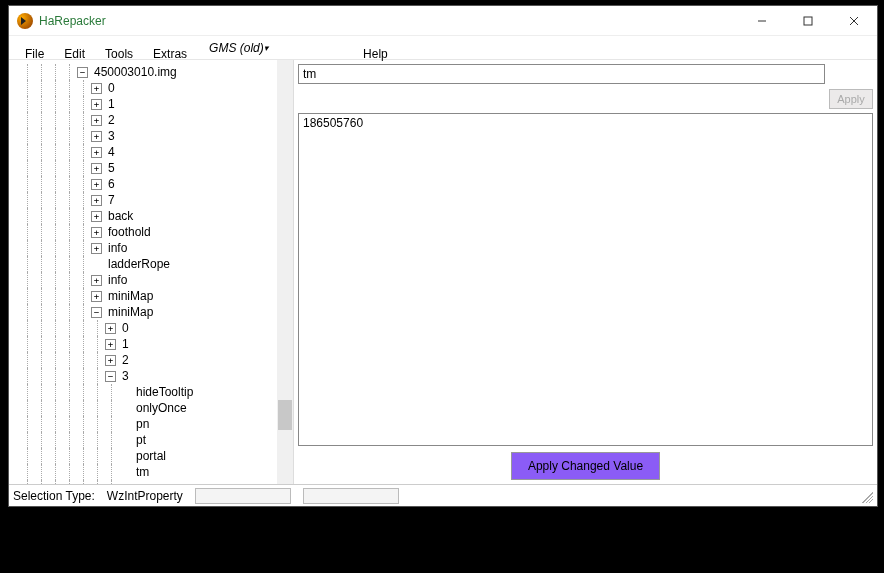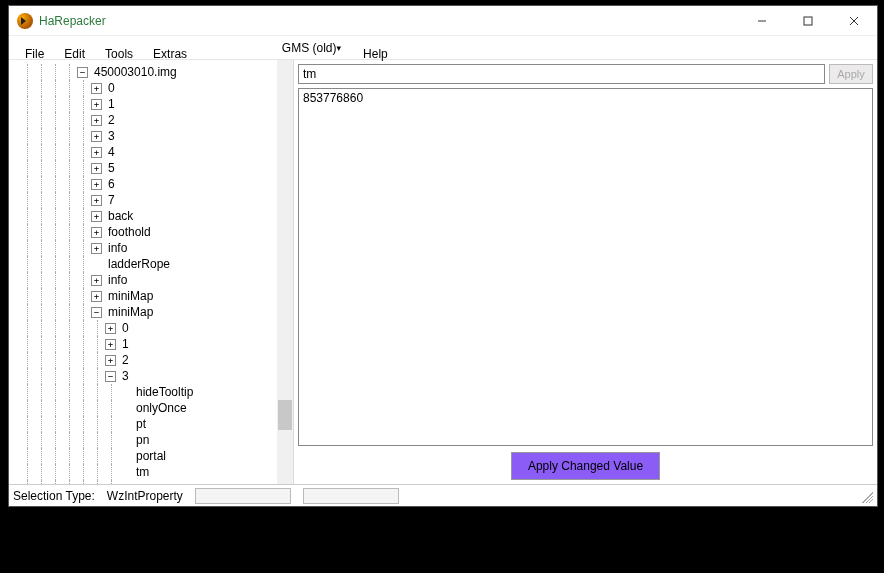--- a/index.html
+++ b/index.html
@@ -58,21 +58,22 @@
   padding: 0 6px;
   border-bottom: 1px solid #e6e6e6;
   gap: 0;
 }
 .menu-item { padding: 3px 10px; cursor: default; margin-top: 13px; }
 .version-select {
   margin-left: 8px;
   display: flex; align-items: center;
   padding: 2px 4px 2px 4px;
   min-width: 140px;
-  justify-content: flex-end;
+  justify-content: flex-start;
+  font-style: italic;
 }
 .content {
   flex: 1;
   display: flex;
   min-height: 0;
 }
 .tree-pane {
   width: 285px;
   border-right: 1px solid #ddd;
   position: relative;
@@ -129,21 +130,21 @@
   background: #fff;
   font-size: 12px;
 }
 .name-field { flex: 1; height: 20px; }
 .apply-small {
   width: 44px; height: 20px;
   border: 1px solid #bbb;
   background: #eceaea;
   color: #aaa;
   font-size: 11px;
-  display: flex; align-items: center; justify-content: center;
+  display: flex; align-items: center; justify-content: center; margin-top: 25px;
 }
 .value-field { flex: 1; min-height: 0; }
 .apply-changed {
   align-self: center;
   padding: 6px 16px;
   border: 1px solid #999;
   background: #8b5cf6;
   font-size: 12px;
   margin-top: 2px;
 }
@@ -424,32 +425,32 @@
           </div>
         <div class="tree-row">
             <span class="ind"></span>
             <span class="ind"></span>
             <span class="ind"></span>
             <span class="ind"></span>
             <span class="ind"></span>
             <span class="ind"></span>
             <span class="ind"></span>
             <span style="width:15px;display:inline-block;"></span>
+            <span class="node-label">pn</span>
+          </div>
+        <div class="tree-row">
+            <span class="ind"></span>
+            <span class="ind"></span>
+            <span class="ind"></span>
+            <span class="ind"></span>
+            <span class="ind"></span>
+            <span class="ind"></span>
+            <span class="ind"></span>
+            <span style="width:15px;display:inline-block;"></span>
             <span class="node-label">pt</span>
-          </div>
-        <div class="tree-row">
-            <span class="ind"></span>
-            <span class="ind"></span>
-            <span class="ind"></span>
-            <span class="ind"></span>
-            <span class="ind"></span>
-            <span class="ind"></span>
-            <span class="ind"></span>
-            <span style="width:15px;display:inline-block;"></span>
-            <span class="node-label">pn</span>
           </div>
         <div class="tree-row">
             <span class="ind"></span>
             <span class="ind"></span>
             <span class="ind"></span>
             <span class="ind"></span>
             <span class="ind"></span>
             <span class="ind"></span>
             <span class="ind"></span>
             <span style="width:15px;display:inline-block;"></span>
@@ -503,21 +504,21 @@
       <div class="tree-scroll">
         <div class="scroll-thumb"></div>
       </div>
     </div>
 
     <div class="right-pane">
       <div class="field-row">
         <div class="name-field">tm</div>
         <div class="apply-small">Apply</div>
       </div>
-      <div class="value-field" style="flex:1;">853776860</div>
+      <div class="value-field" style="flex:1;">186505760</div>
       <button class="apply-changed">Apply Changed Value</button>
     </div>
 
   </div>
 
   <div class="statusbar">
     <span>Selection Type:</span>
     <span>WzIntProperty</span>
     <div class="status-pane" style="width:96px;"></div>
     <div class="status-pane" style="width:96px;"></div>

